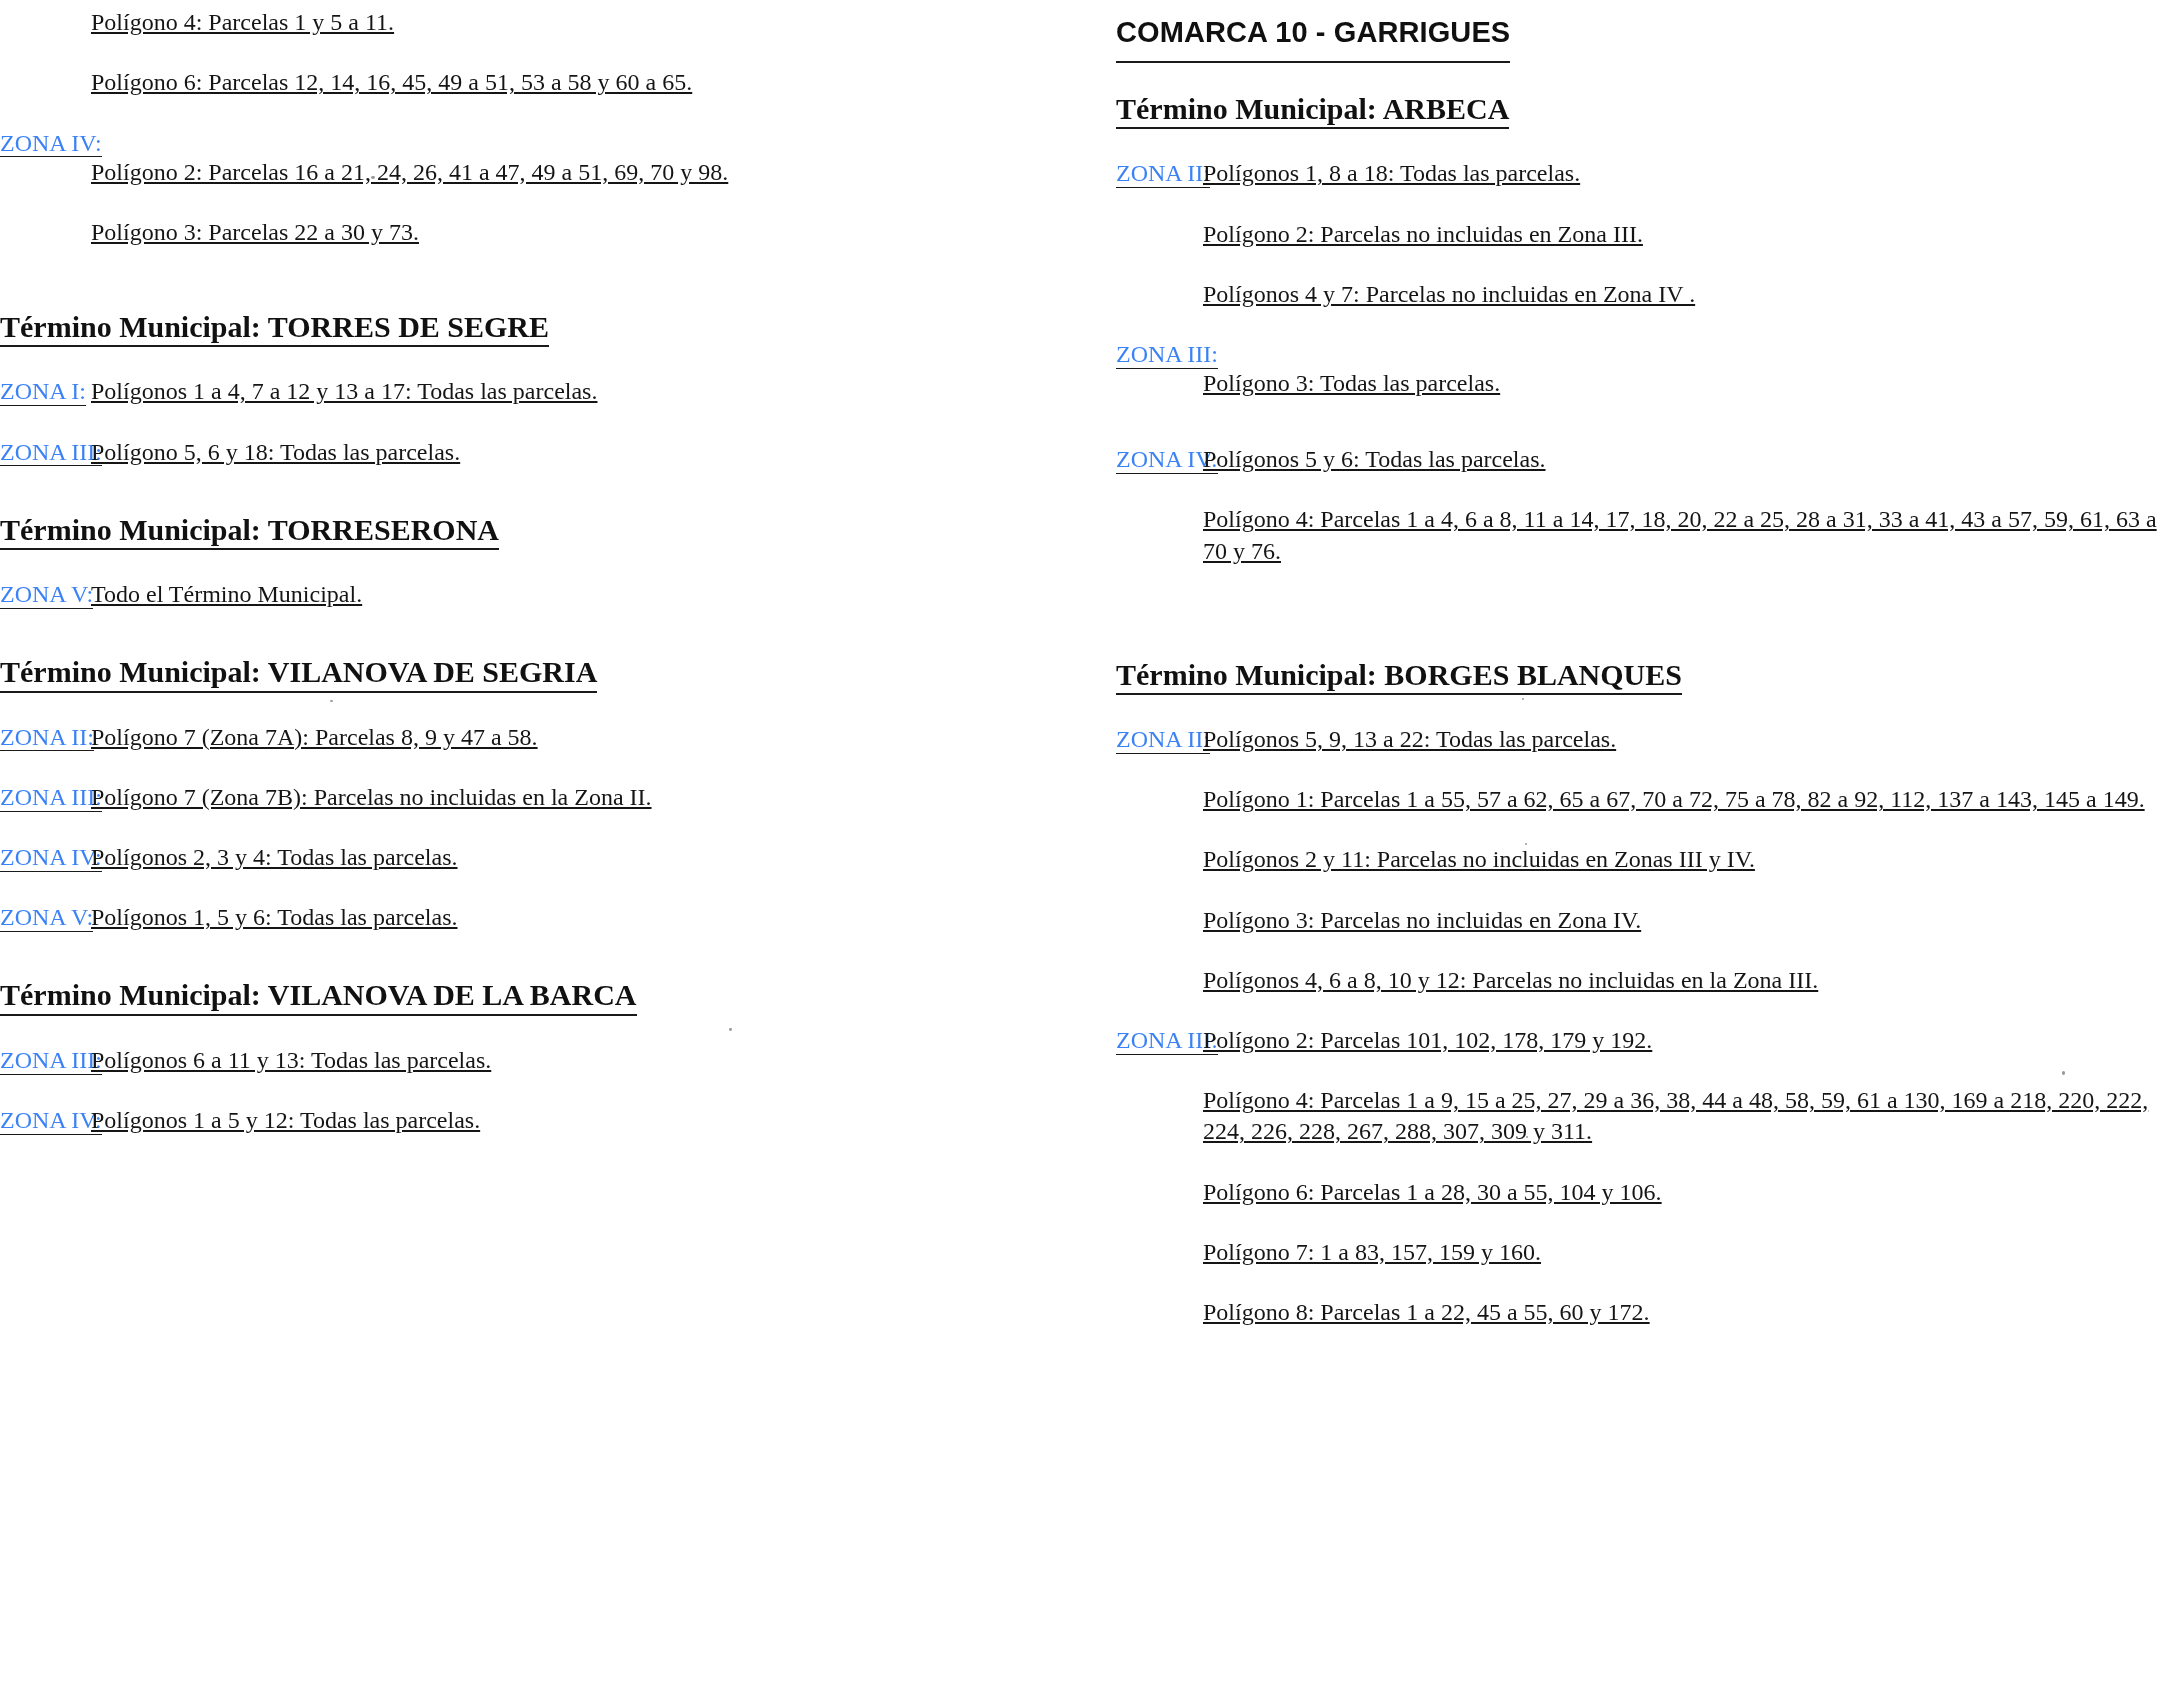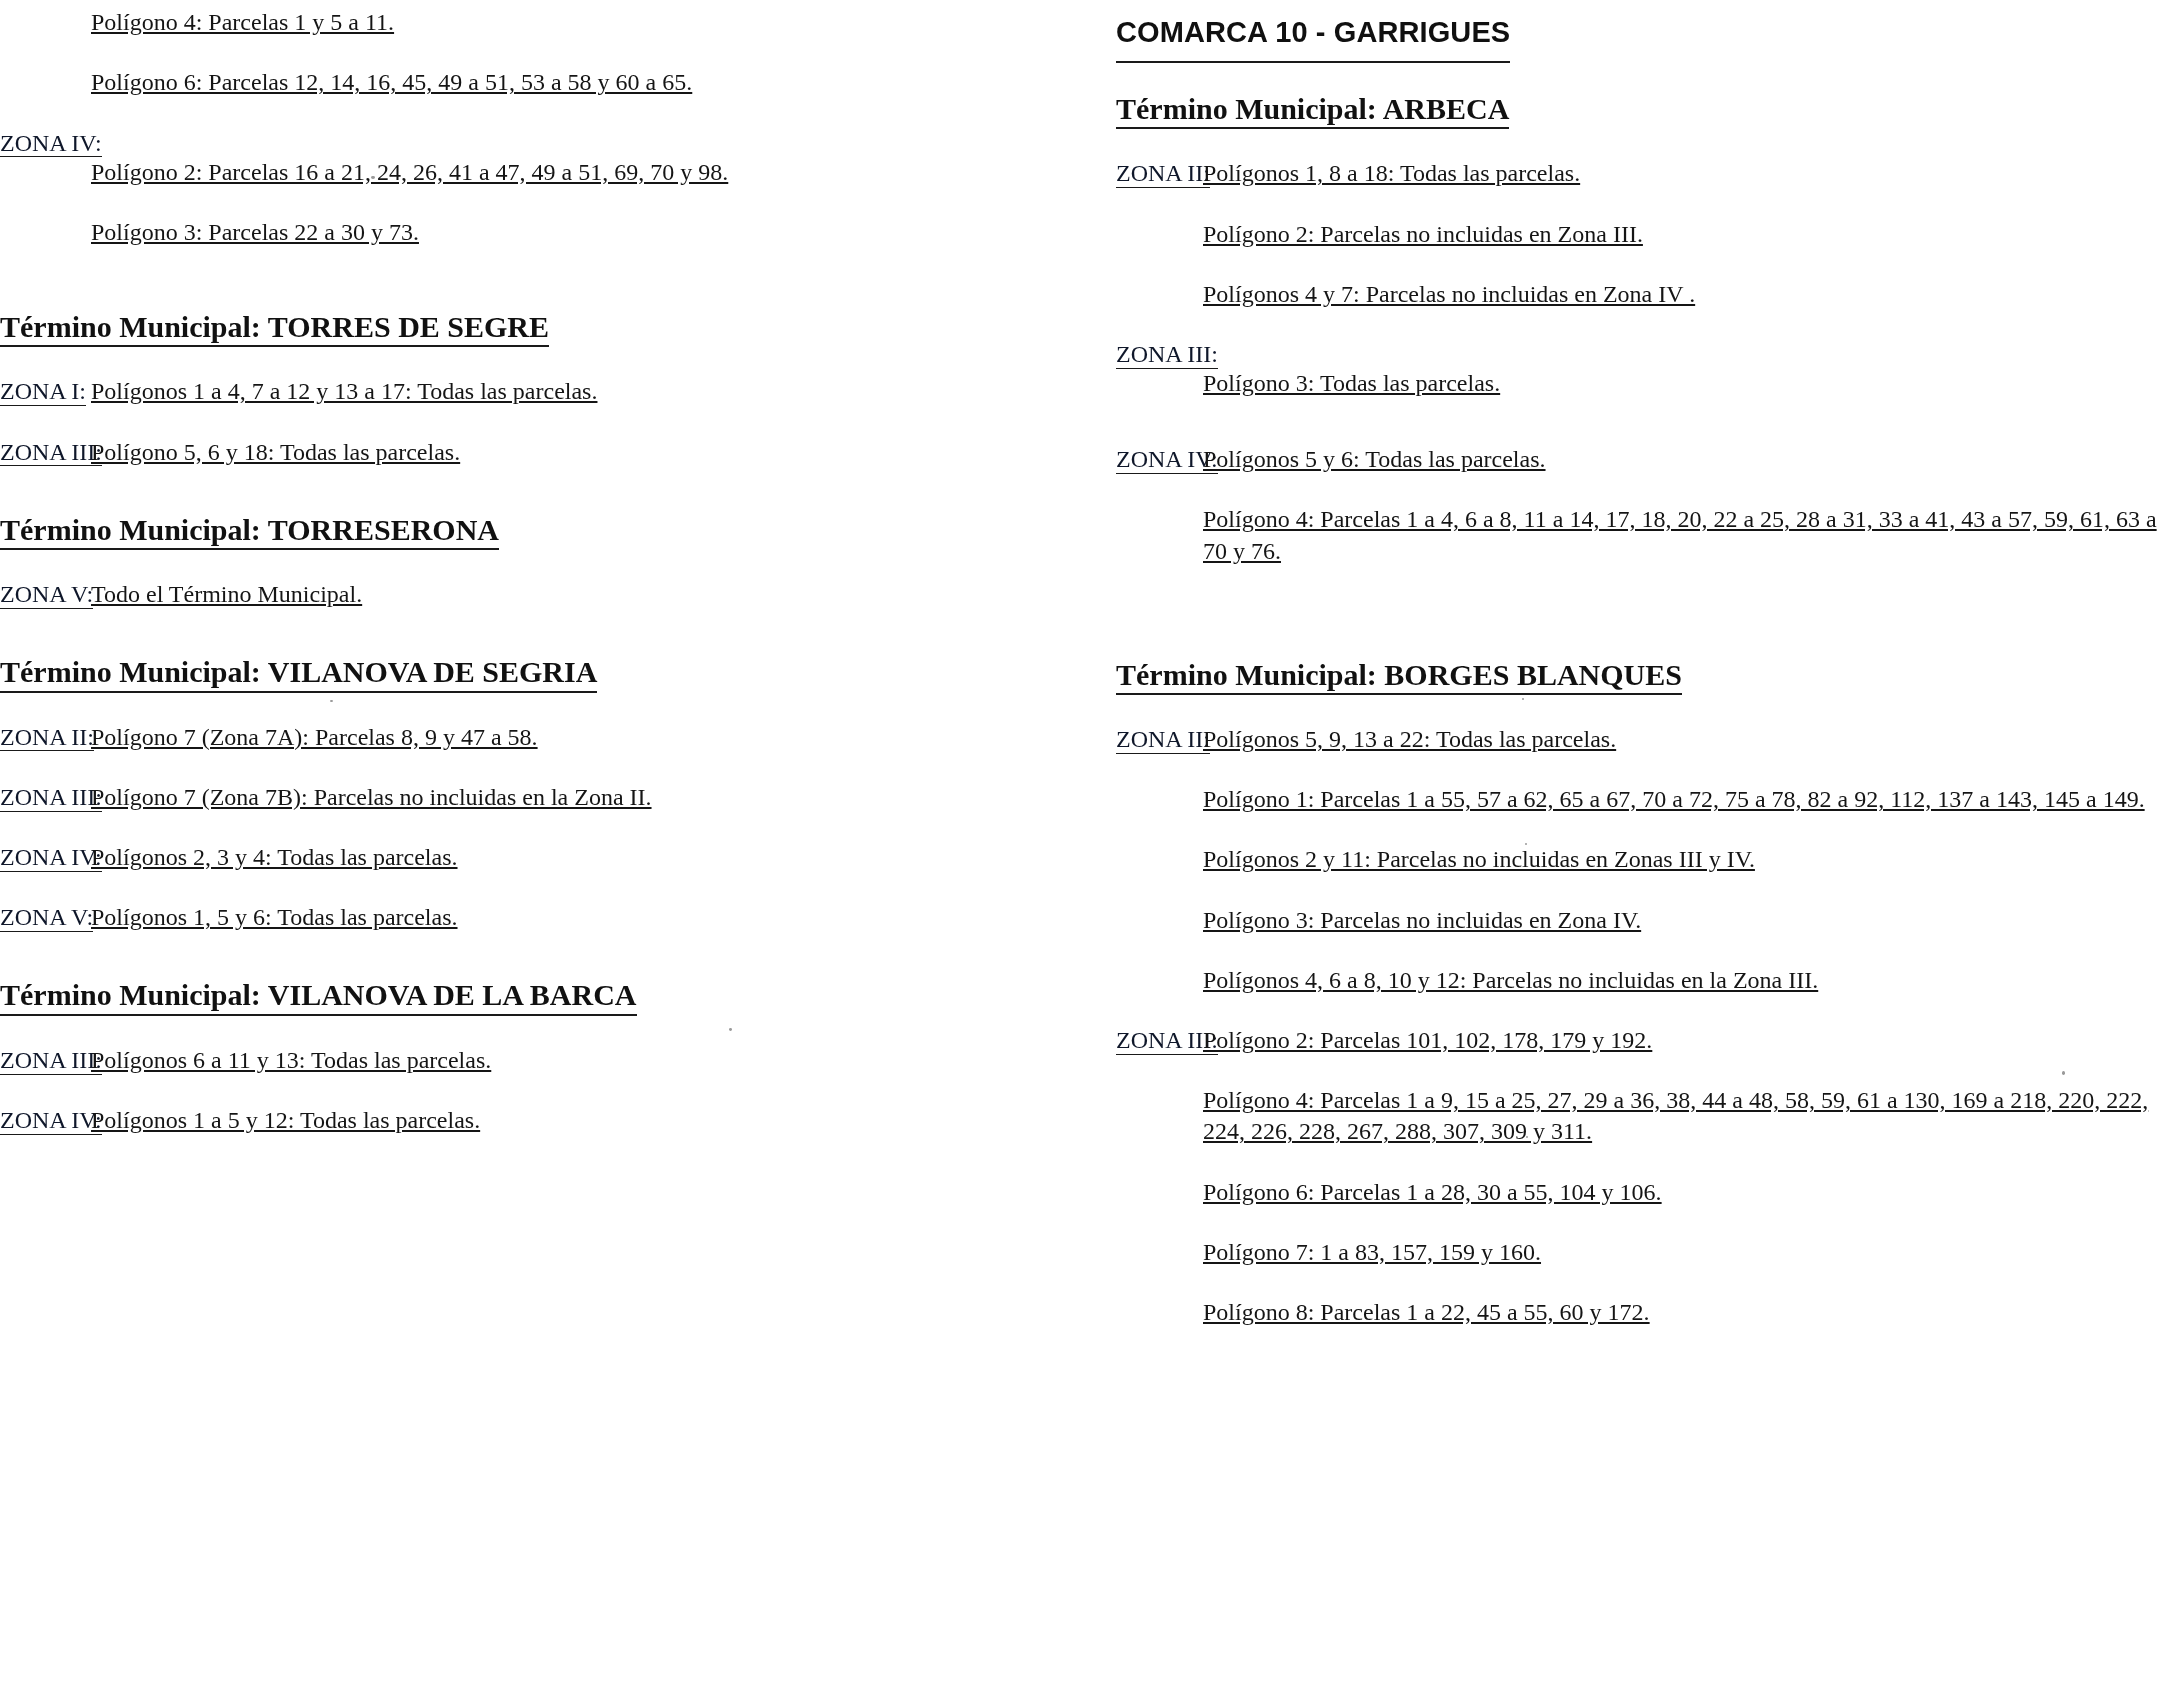--- a/index.html
+++ b/index.html
@@ -62,21 +62,21 @@
   .zone-row {
     display: flex;
     flex-direction: row;
     align-items: flex-start;
   }
   .zone-label {
     flex: 0 0 auto;
     font-size: 24px;
     line-height: 1.25;
     white-space: nowrap;
-    color: #0f172a;
+    color: #3b82f6;
   }
   .zone-label .zone-underline {
     border-bottom: 1.8px solid #1a1a1a;
     padding-bottom: 0.7px;
   }
   .zone-body {
     flex: 1 1 auto;
     min-width: 0;
   }
 

